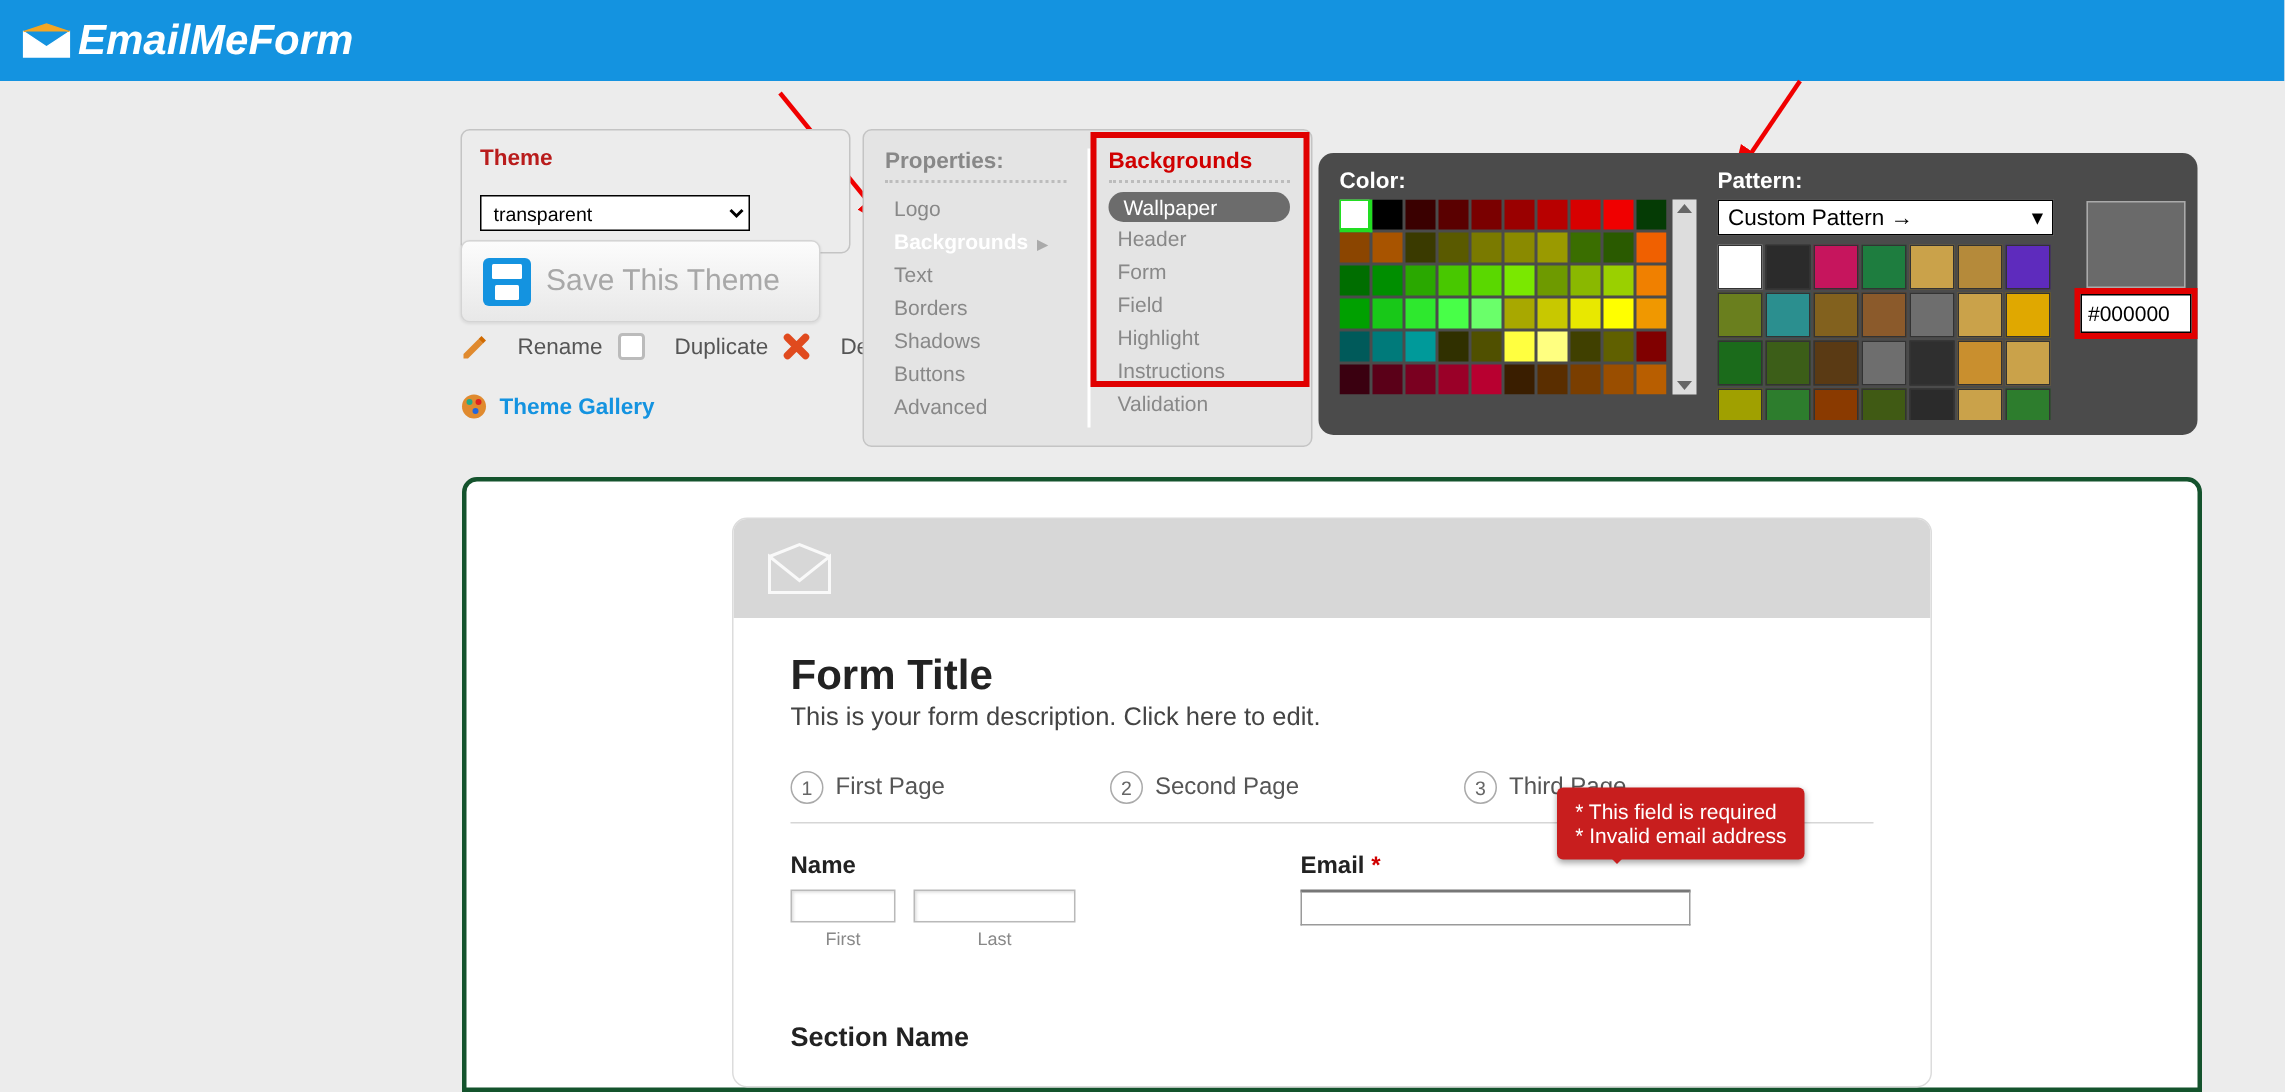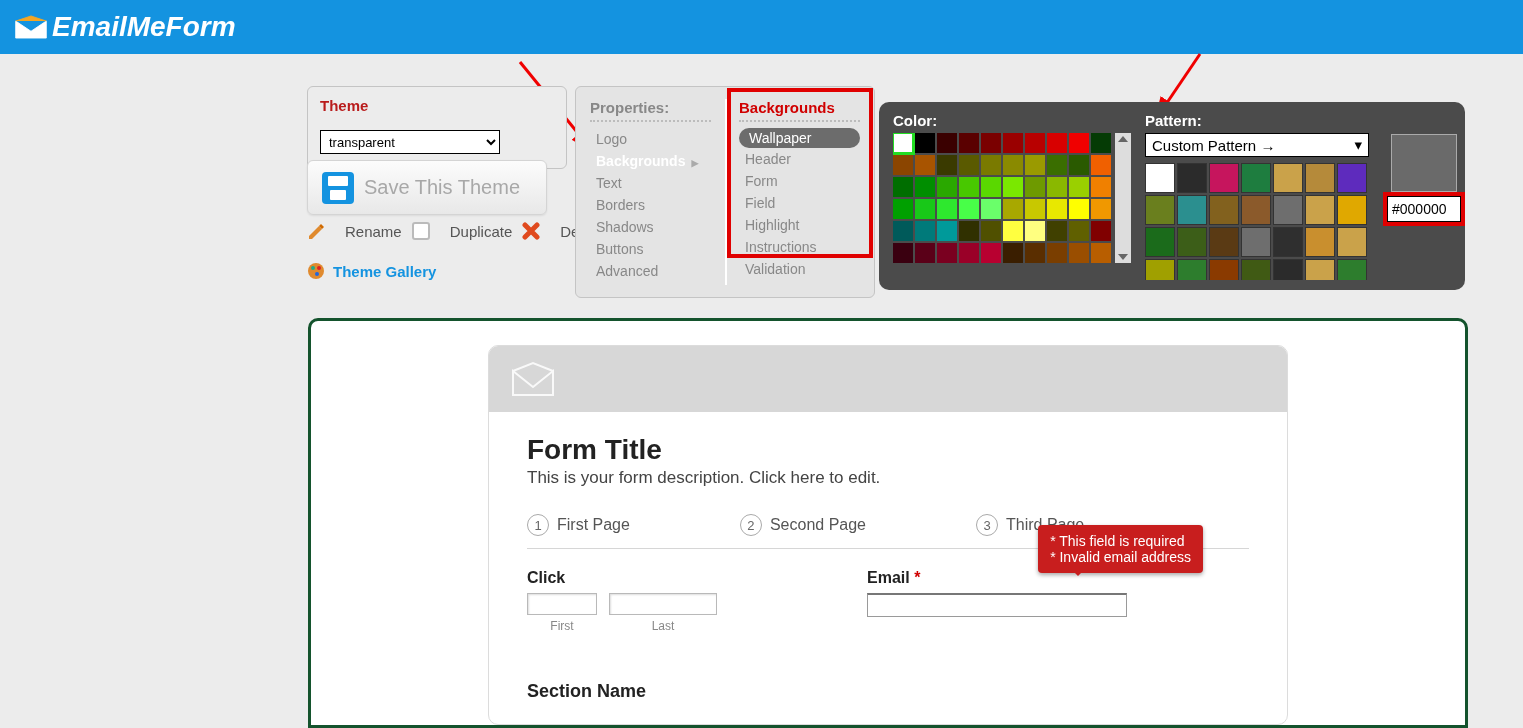--- a/index.html
+++ b/index.html
@@ -324,21 +324,21 @@
             <div class="page-num">2</div>
             <span>Second Page</span>
           </div>
           <div class="page">
             <div class="page-num">3</div>
             <span>Third Page</span>
           </div>
         </div>
       <div class="fields">
         <div class="fld-name">
-          <div class="fld-label">Click</div>
+          <div class="fld-label">Name</div>
           <div class="name-inputs">
             <div>
                 <div class="tin"></div>
                 <div class="sublab">First</div>
               </div>
             <div>
                 <div class="tin wide"></div>
                 <div class="sublab">Last</div>
               </div>
           </div>

